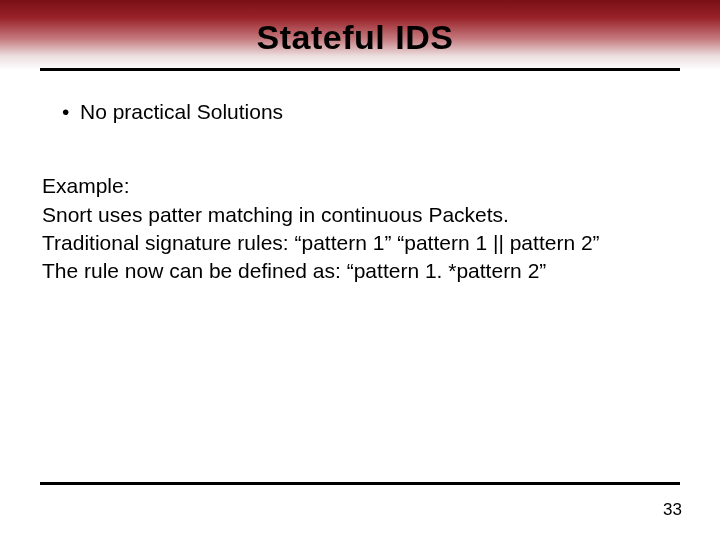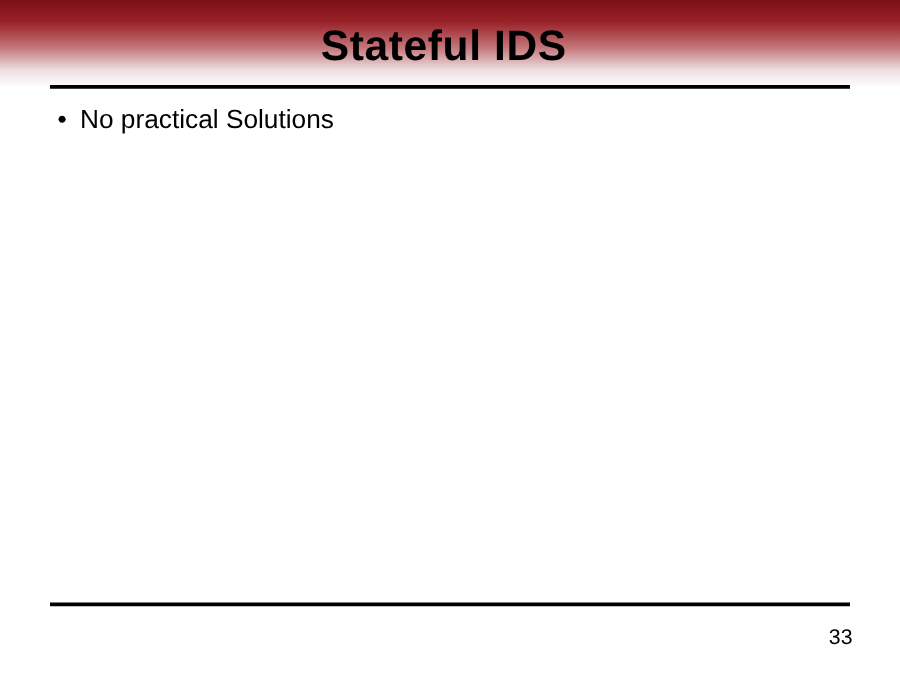--- a/index.html
+++ b/index.html
@@ -45,21 +45,21 @@
       background: #000000;
     }
     .content {
       position: absolute;
       top: 82px;
       left: 42px;
       width: 640px;
       color: #000;
     }
     ul.bullets {
-      margin: 0;
+      margin: 16px;
       padding-left: 22px;
       font-size: 21px;
       line-height: 1.35;
     }
     ul.bullets li {
       list-style: none;
       position: relative;
       padding-left: 0;
     }
     ul.bullets li::before {
@@ -99,16 +99,22 @@
 <div class="top-gradient"></div>
 
 <div class="title">Stateful IDS</div>
 <div class="title-underline"></div>
 
 <div class="content">
   <ul class="bullets">
     <li>No practical Solutions</li>
   </ul>
 
+  <div class="body-block">
+    <p class="body-line">Example:</p>
+    <p class="body-line">Snort uses patter matching in continuous Packets.</p>
+    <p class="body-line">Traditional signature rules: “pattern 1” “pattern 1 || pattern 2”</p>
+    <p class="body-line">The rule now can be defined as:  “pattern 1. *pattern 2”</p>
+  </div>
 </div>
 
 <div class="bottom-rule"></div>
 <div class="page-number">33</div>
 
 </body></html>

